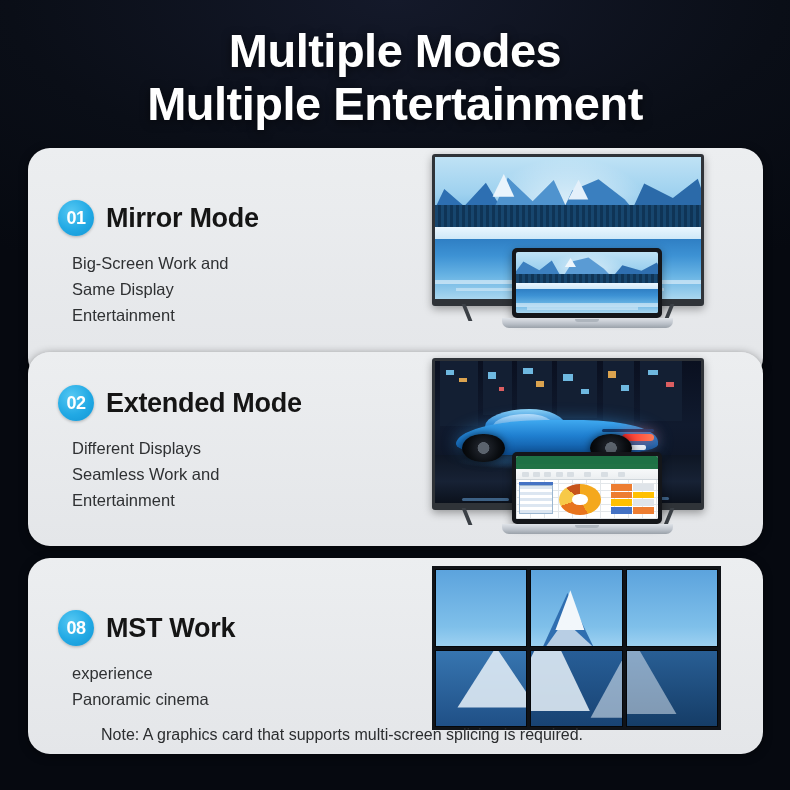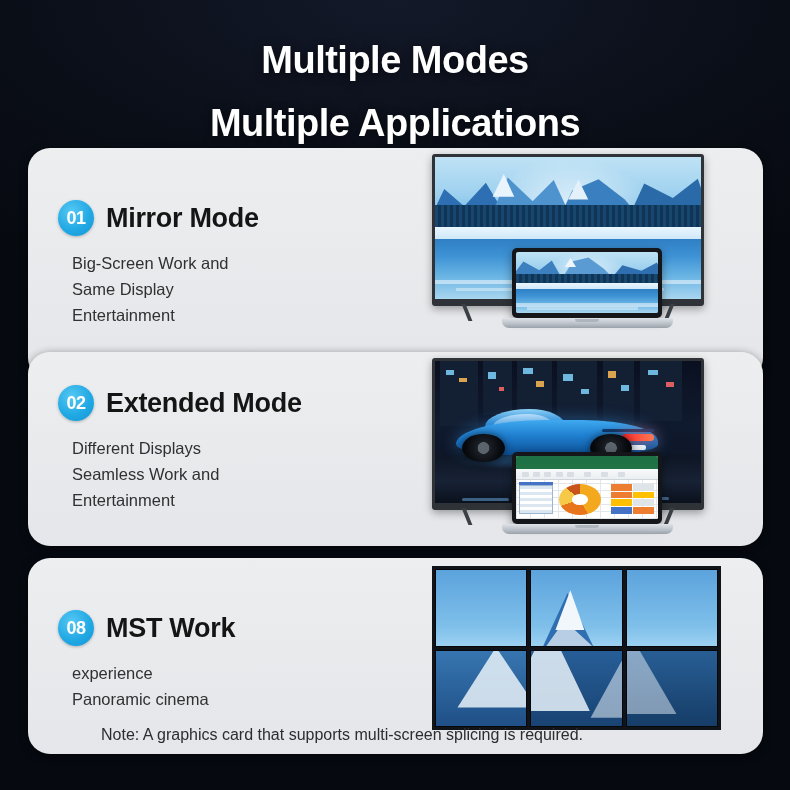--- a/index.html
+++ b/index.html
@@ -18,25 +18,24 @@
   }
 
   
   .title-block{
     position:absolute; top:24px; left:0; width:790px;
     text-align:center;
   }
   .title-line{
     color:#ffffff;
     font-weight:bold;
-    font-size:38px;
+    font-size:47px;
     line-height:53px;
     letter-spacing:-0.5px;
     text-shadow:0 2px 10px rgba(0,0,0,.6);
-    margin-top:10px;
   }
 
   
   .card{
     position:absolute;
     left:28px;
     width:735px;
     background:linear-gradient(180deg,#eceef0 0%,#e4e6e9 100%);
     border-radius:22px;
     box-shadow:0 2px 10px rgba(0,0,0,.45);
@@ -258,21 +257,21 @@
   }
   .mtn-ridge{ position:absolute;background:#e9f2f9;opacity:.85; }
 </style>
 </head>
 <body>
 
 <div class="page">
 
   <div class="title-block">
     <div class="title-line">Multiple Modes</div>
-    <div class="title-line">Multiple Applications</div>
+    <div class="title-line">Multiple Entertainment</div>
   </div>
 
   <div class="card" id="card1">
     <div class="text-col">
       <div class="head-row">
         <div class="badge">01</div>
         <div class="mode-title">Mirror Mode</div>
       </div>
       <div class="desc">
         <div class="desc-line">Big-Screen Work and</div>

